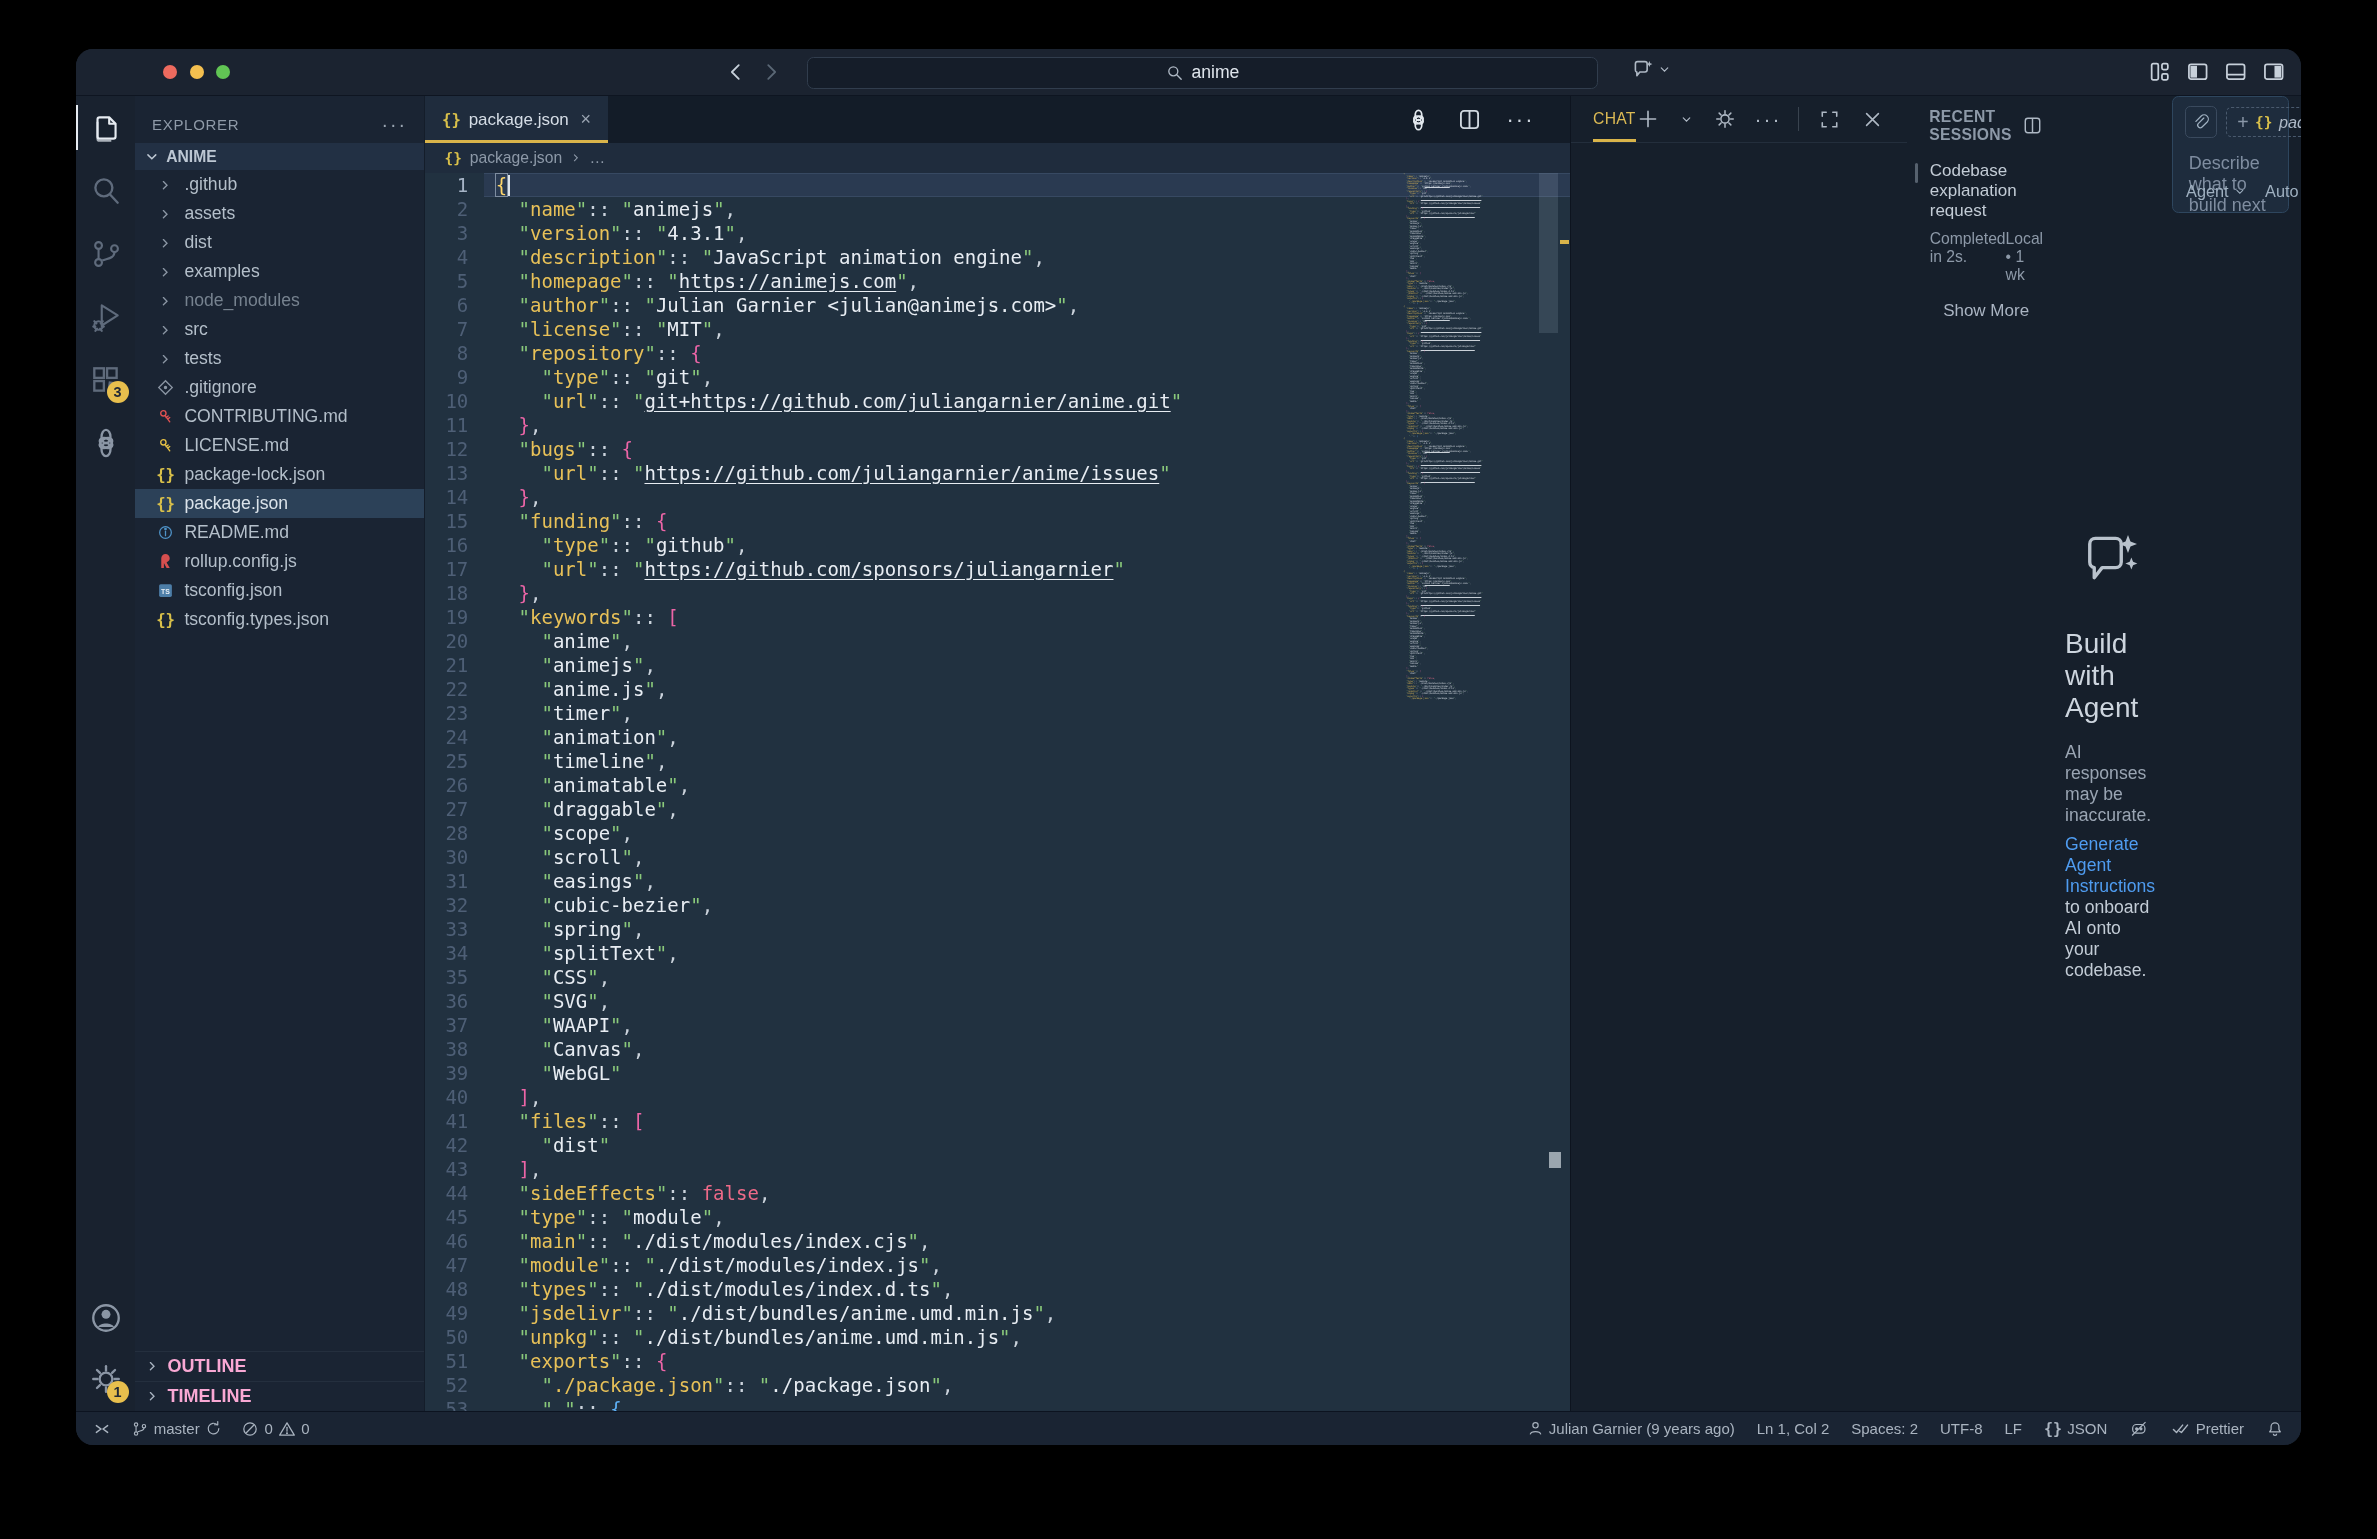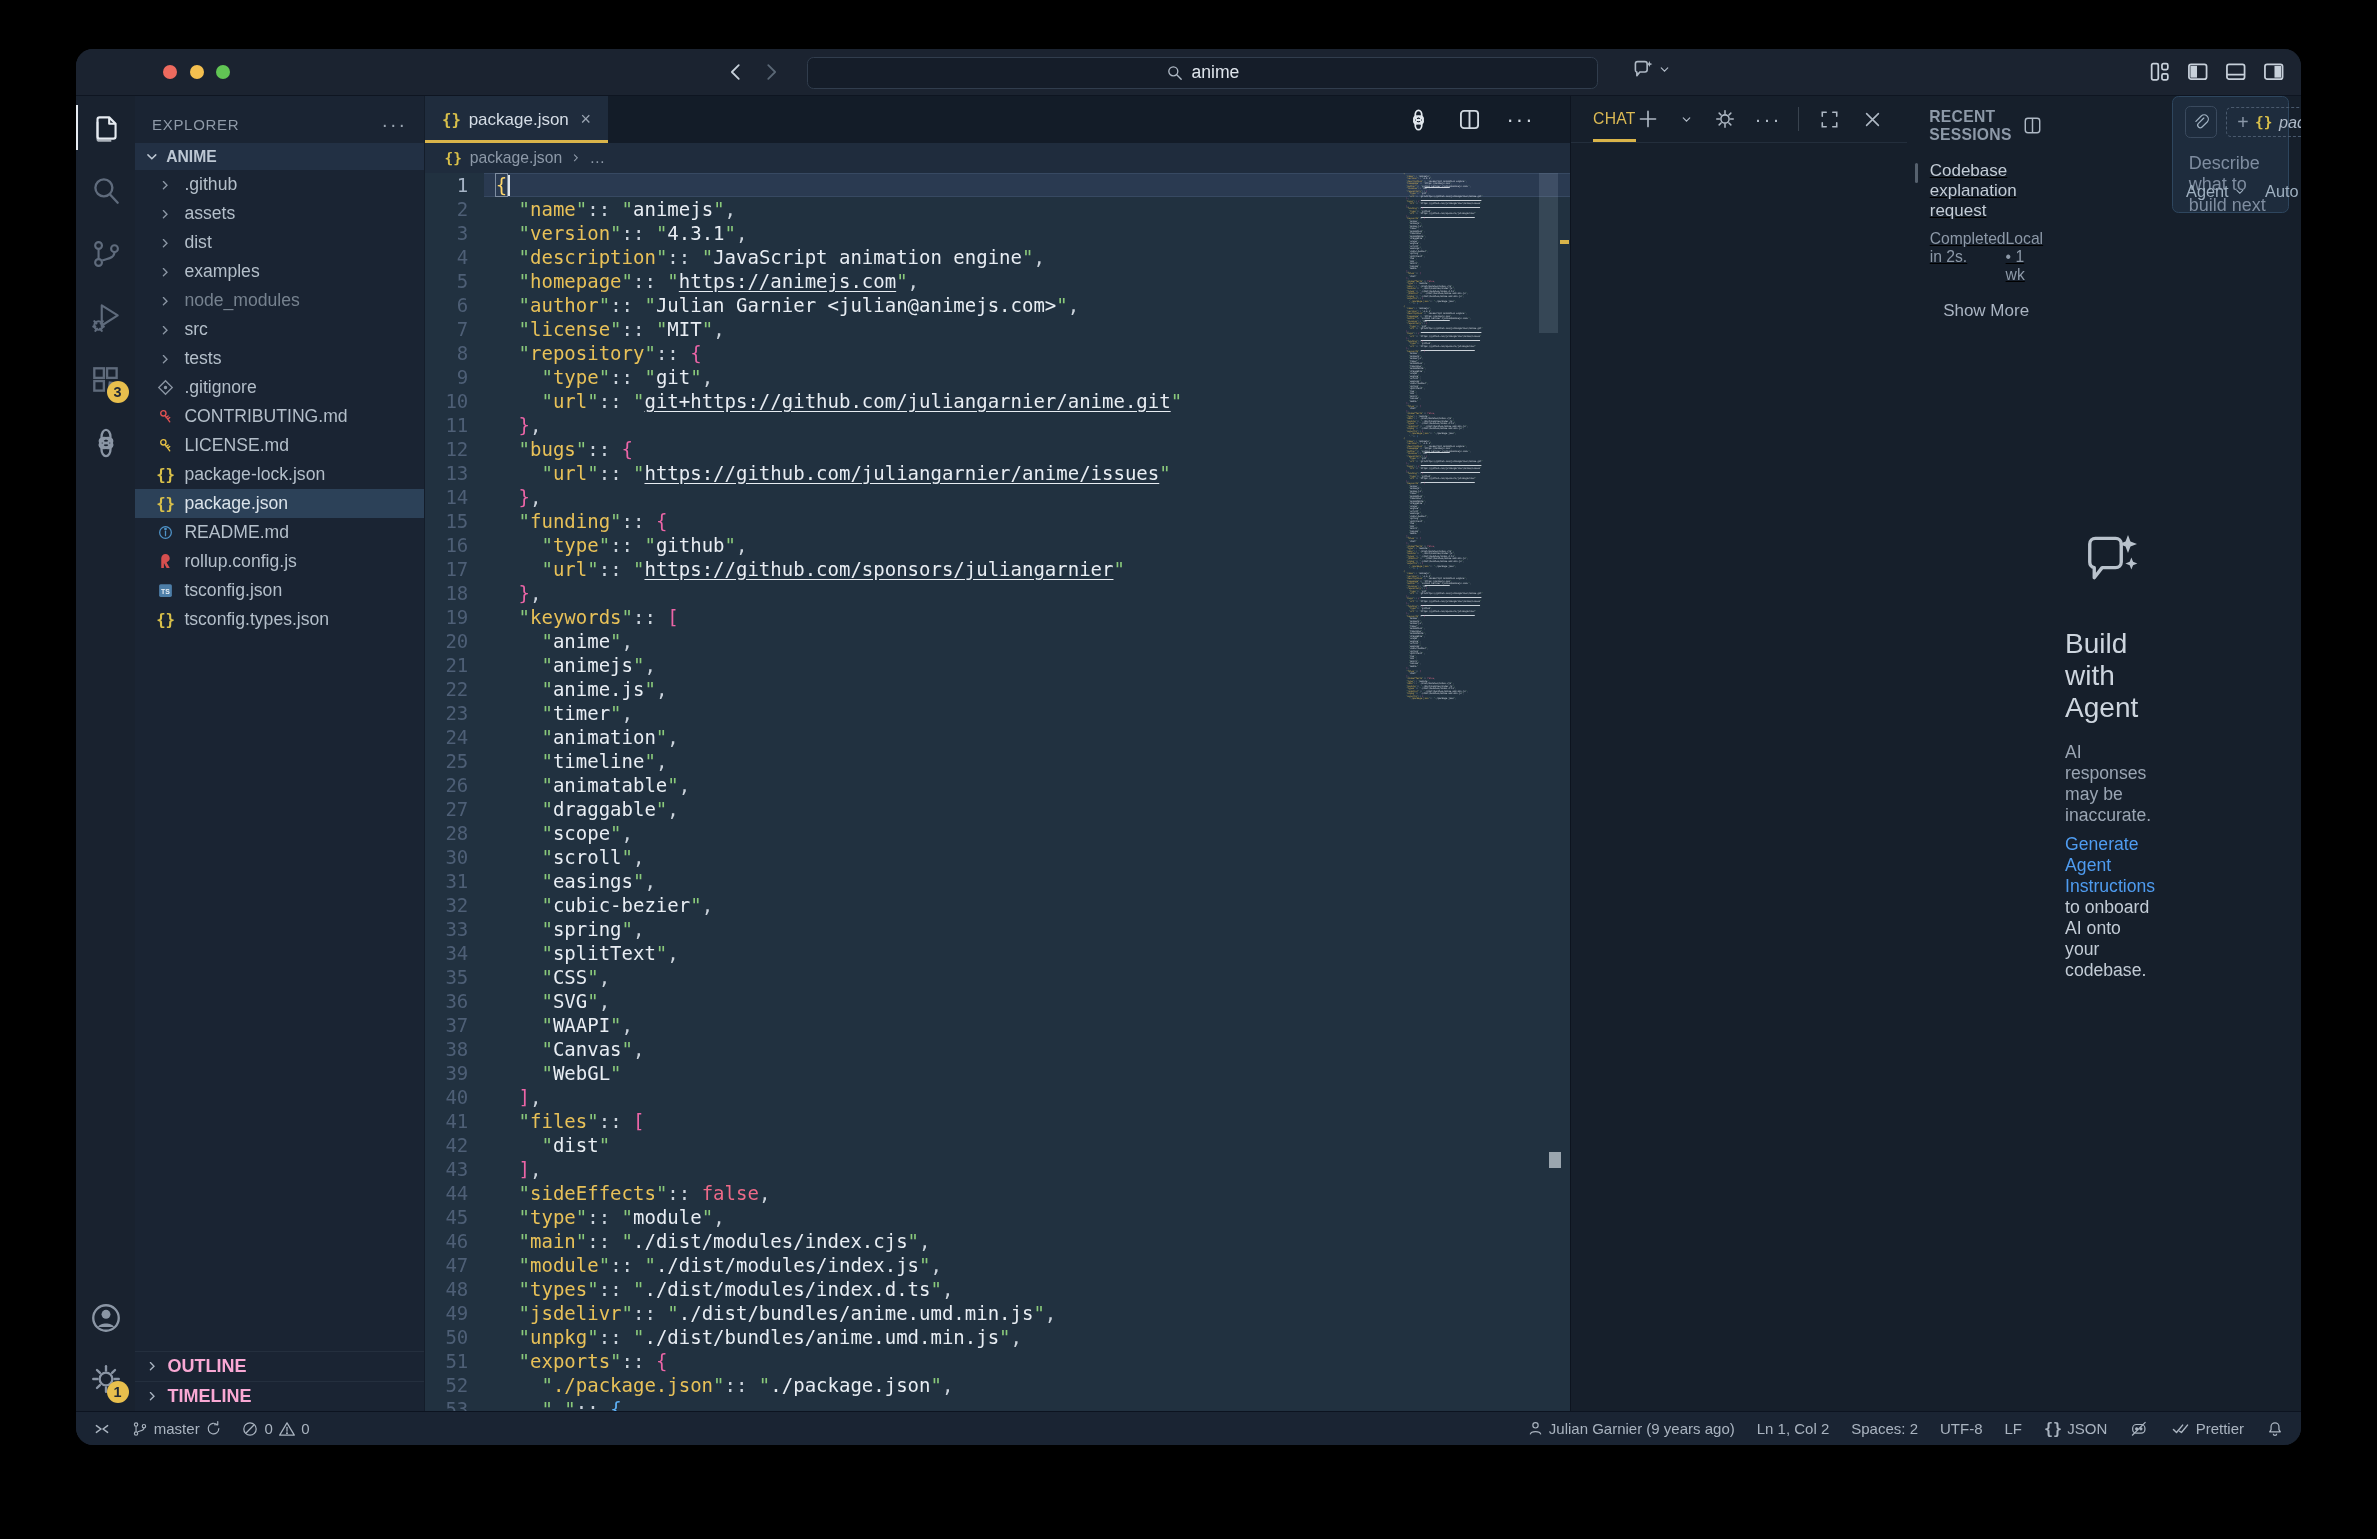--- a/index.html
+++ b/index.html
@@ -81,21 +81,21 @@
   .chat-header{height:46px;flex:0 0 46px;display:flex;align-items:center;padding:0 22px;border-bottom:0.7px solid #232e3c;}
   .chat-tab{position:relative;height:46px;display:flex;align-items:center;color:#dcba54;font-size:15.7px;letter-spacing:0.3px;}
   .chat-tab::after{content:"";position:absolute;left:0;right:0;bottom:0;height:2.6px;background:#d9b44a;}
   .chat-actions{margin-left:auto;display:flex;align-items:center;gap:18px;color:#aeb8c4;}
   .chat-actions .sep{width:0.7px;height:23.5px;background:#39434f;}
   .sessions{padding:11.7px 22px 0 22px;}
   .sess-head{display:flex;align-items:center;color:#8d99a8;font-size:15.7px;font-weight:bold;letter-spacing:0.3px;}
   .sess-head .icon-btn{margin-left:auto;color:#aeb8c4;}
   .sess-item{margin-top:17px;display:flex;}
   .sess-bar{width:3.3px;height:19.6px;background:#56616e;border-radius:2px;margin:2.6px 11.7px 0 -14.4px;}
-  .sess-main{flex:1;text-decoration:underline;}
+  .sess-main{flex:1;}
   .sess-title{color:#c3ccd6;font-size:17px;}
   .sess-row2{display:flex;margin-top:9px;}
   .sess-status{color:#8d99a8;font-size:15.7px;}
   .sess-meta{margin-left:auto;color:#8d99a8;font-size:15.7px;}
   .show-more{text-align:center;color:#aab4c2;font-size:17px;margin:17px 0 13px 0;}
   .gold-divider{height:1.3px;background:#caa24a;margin:0;}
   .chat-empty{flex:1;display:flex;flex-direction:column;align-items:center;justify-content:center;gap:0;}
   .ce-icon{color:#b9c2cc;margin-bottom:30px;}
   .ce-title{color:#cdd5de;font-size:28px;}
   .ce-sub{color:#9aa5b3;font-size:17.6px;margin-top:18px;}

